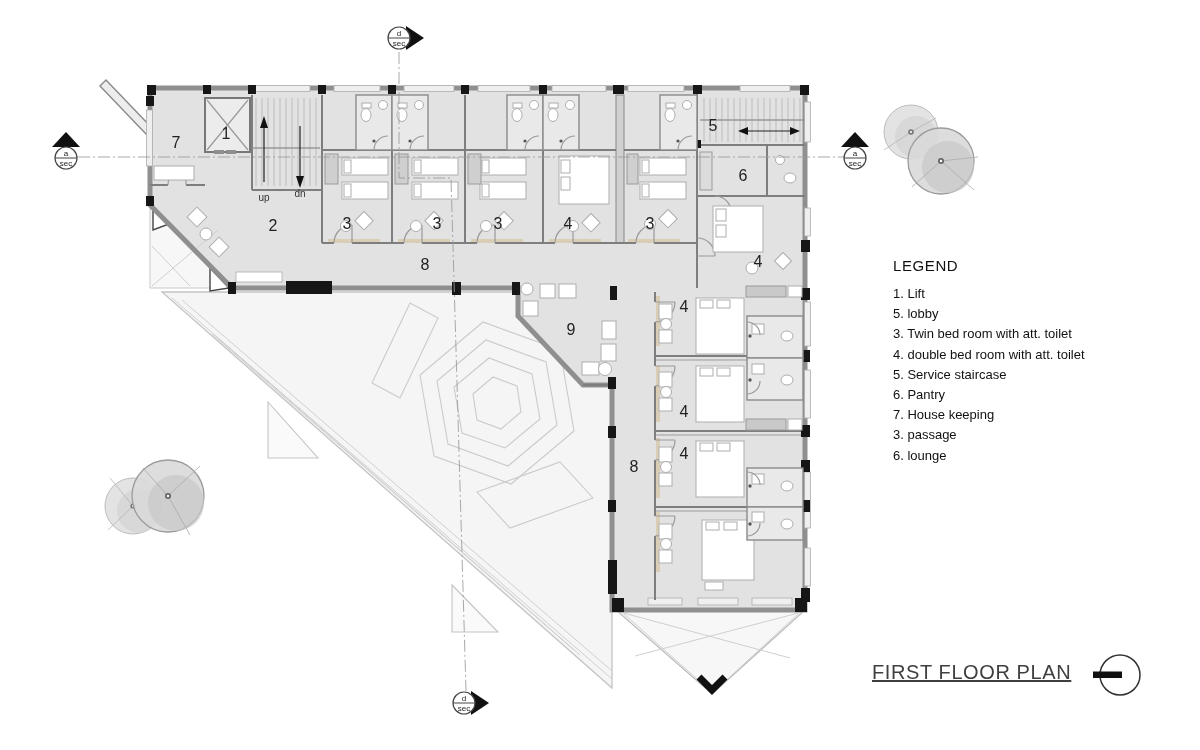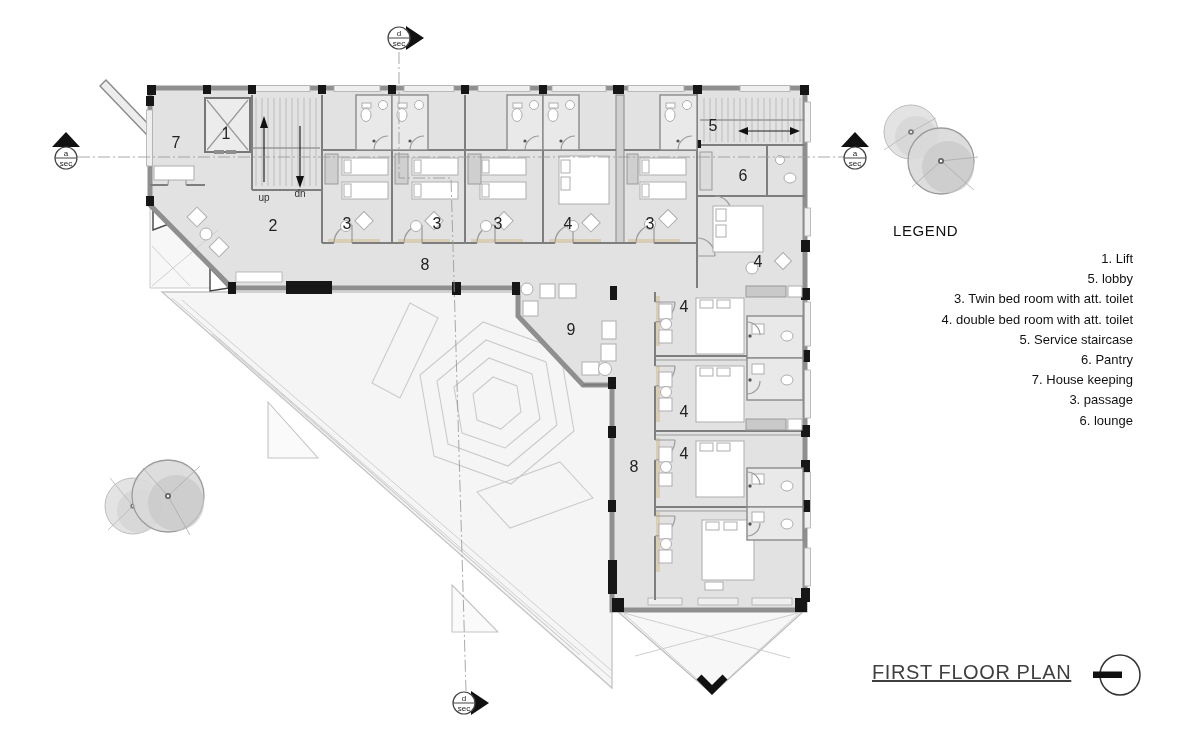--- a/index.html
+++ b/index.html
@@ -15,22 +15,22 @@
   .fg{fill:#e9e9e9;stroke:#8a8a8a;stroke-width:1.4}
   .hex{fill:none;stroke:#cbcbcb;stroke-width:1.1}
   .tl{stroke:#cfcfcf;stroke-width:1;fill:none}
   .col{fill:#161616}
   .lbl{font:16px "Liberation Sans",sans-serif;fill:#222;text-anchor:middle}
   .sm{font:10px "Liberation Sans",sans-serif;fill:#333;text-anchor:middle}
   .mk{font:8px "Liberation Sans",sans-serif;fill:#222;text-anchor:middle}
   .dash{stroke:#9a9a9a;stroke-width:1;fill:none;stroke-dasharray:12 3 2 3;opacity:.85}
   
   .legend{position:absolute;left:893px;top:222px;width:240px;color:#111;}
-  .legend-heading{font-size:15px;letter-spacing:.6px;margin-bottom:10px;}
-  .legend-item{font-size:13px;line-height:20.2px;text-align:right;}
+  .legend-heading{font-size:15px;letter-spacing:.6px;margin-bottom:10px;margin-top:35px;}
+  .legend-item{font-size:13px;line-height:20.2px;}
   
   .title-block{position:absolute;left:872px;top:661px;font-size:20px;color:#3f3f3f;letter-spacing:.6px;text-decoration:underline;}
   .north{position:absolute;left:1086px;top:650px;}
 </style>
 </head>
 <body>
 
 <div class="stage">
 
 <svg width="1200" height="750" viewBox="0 0 1200 750">

